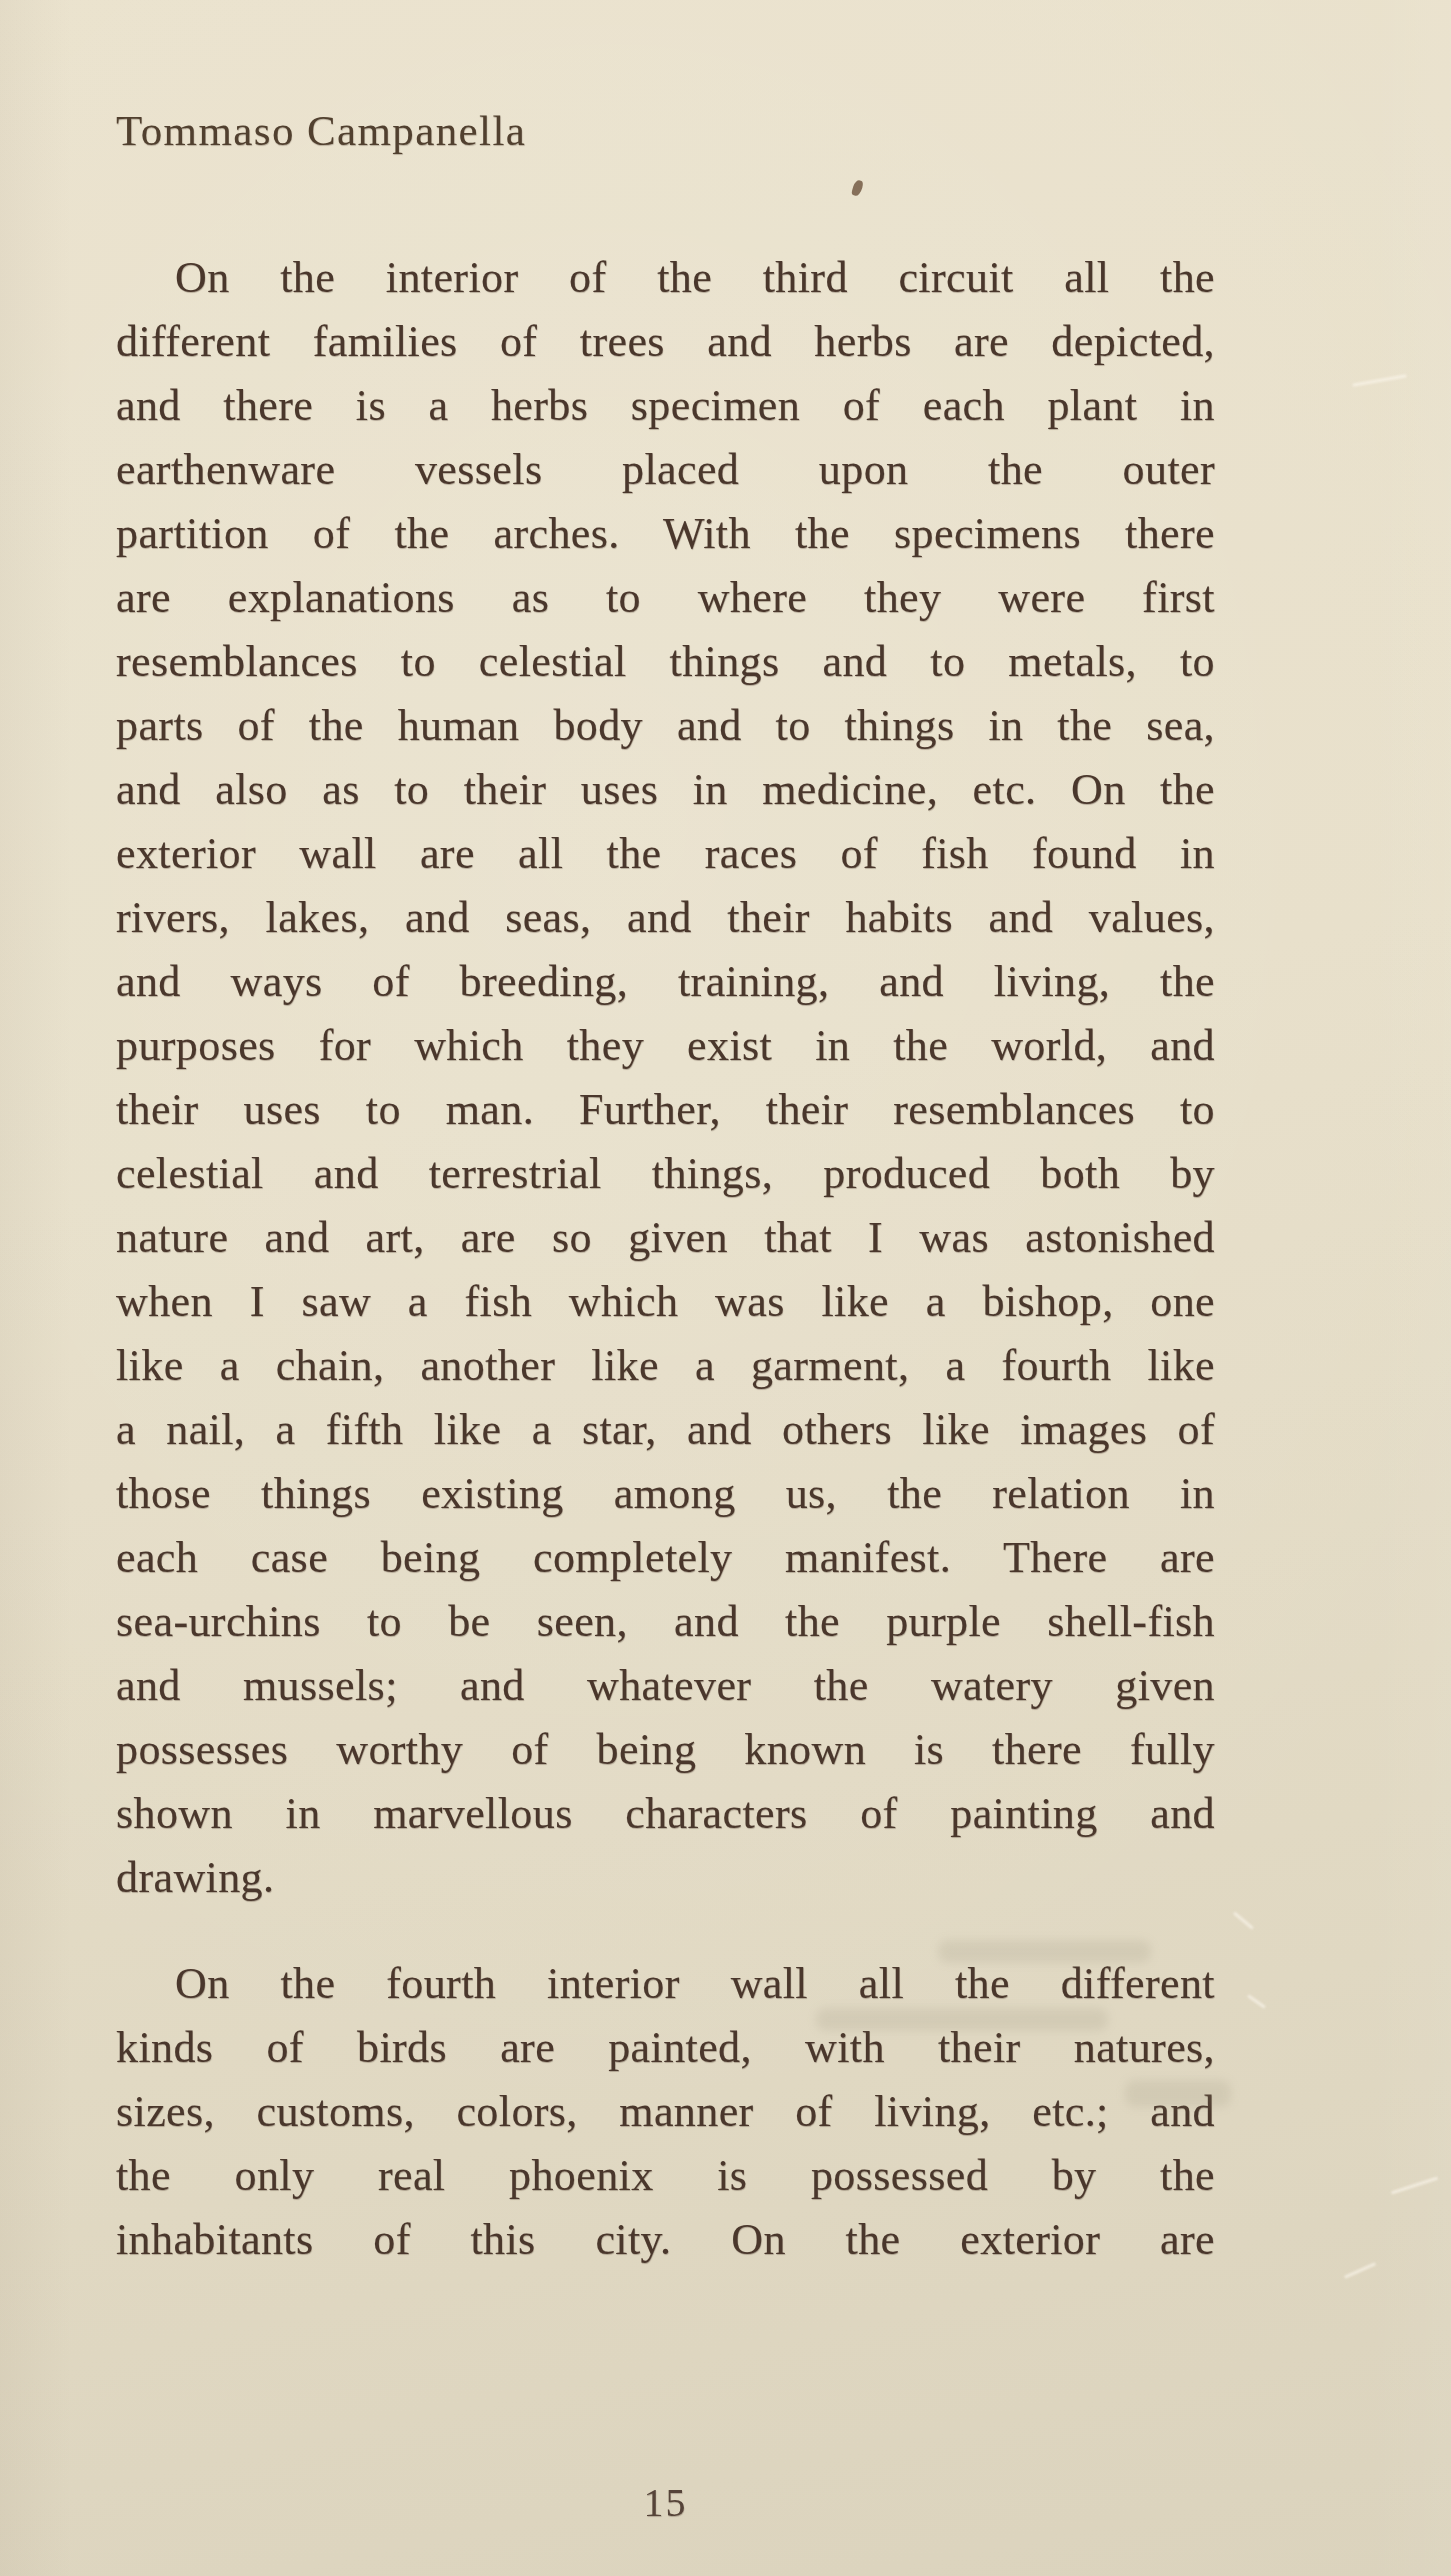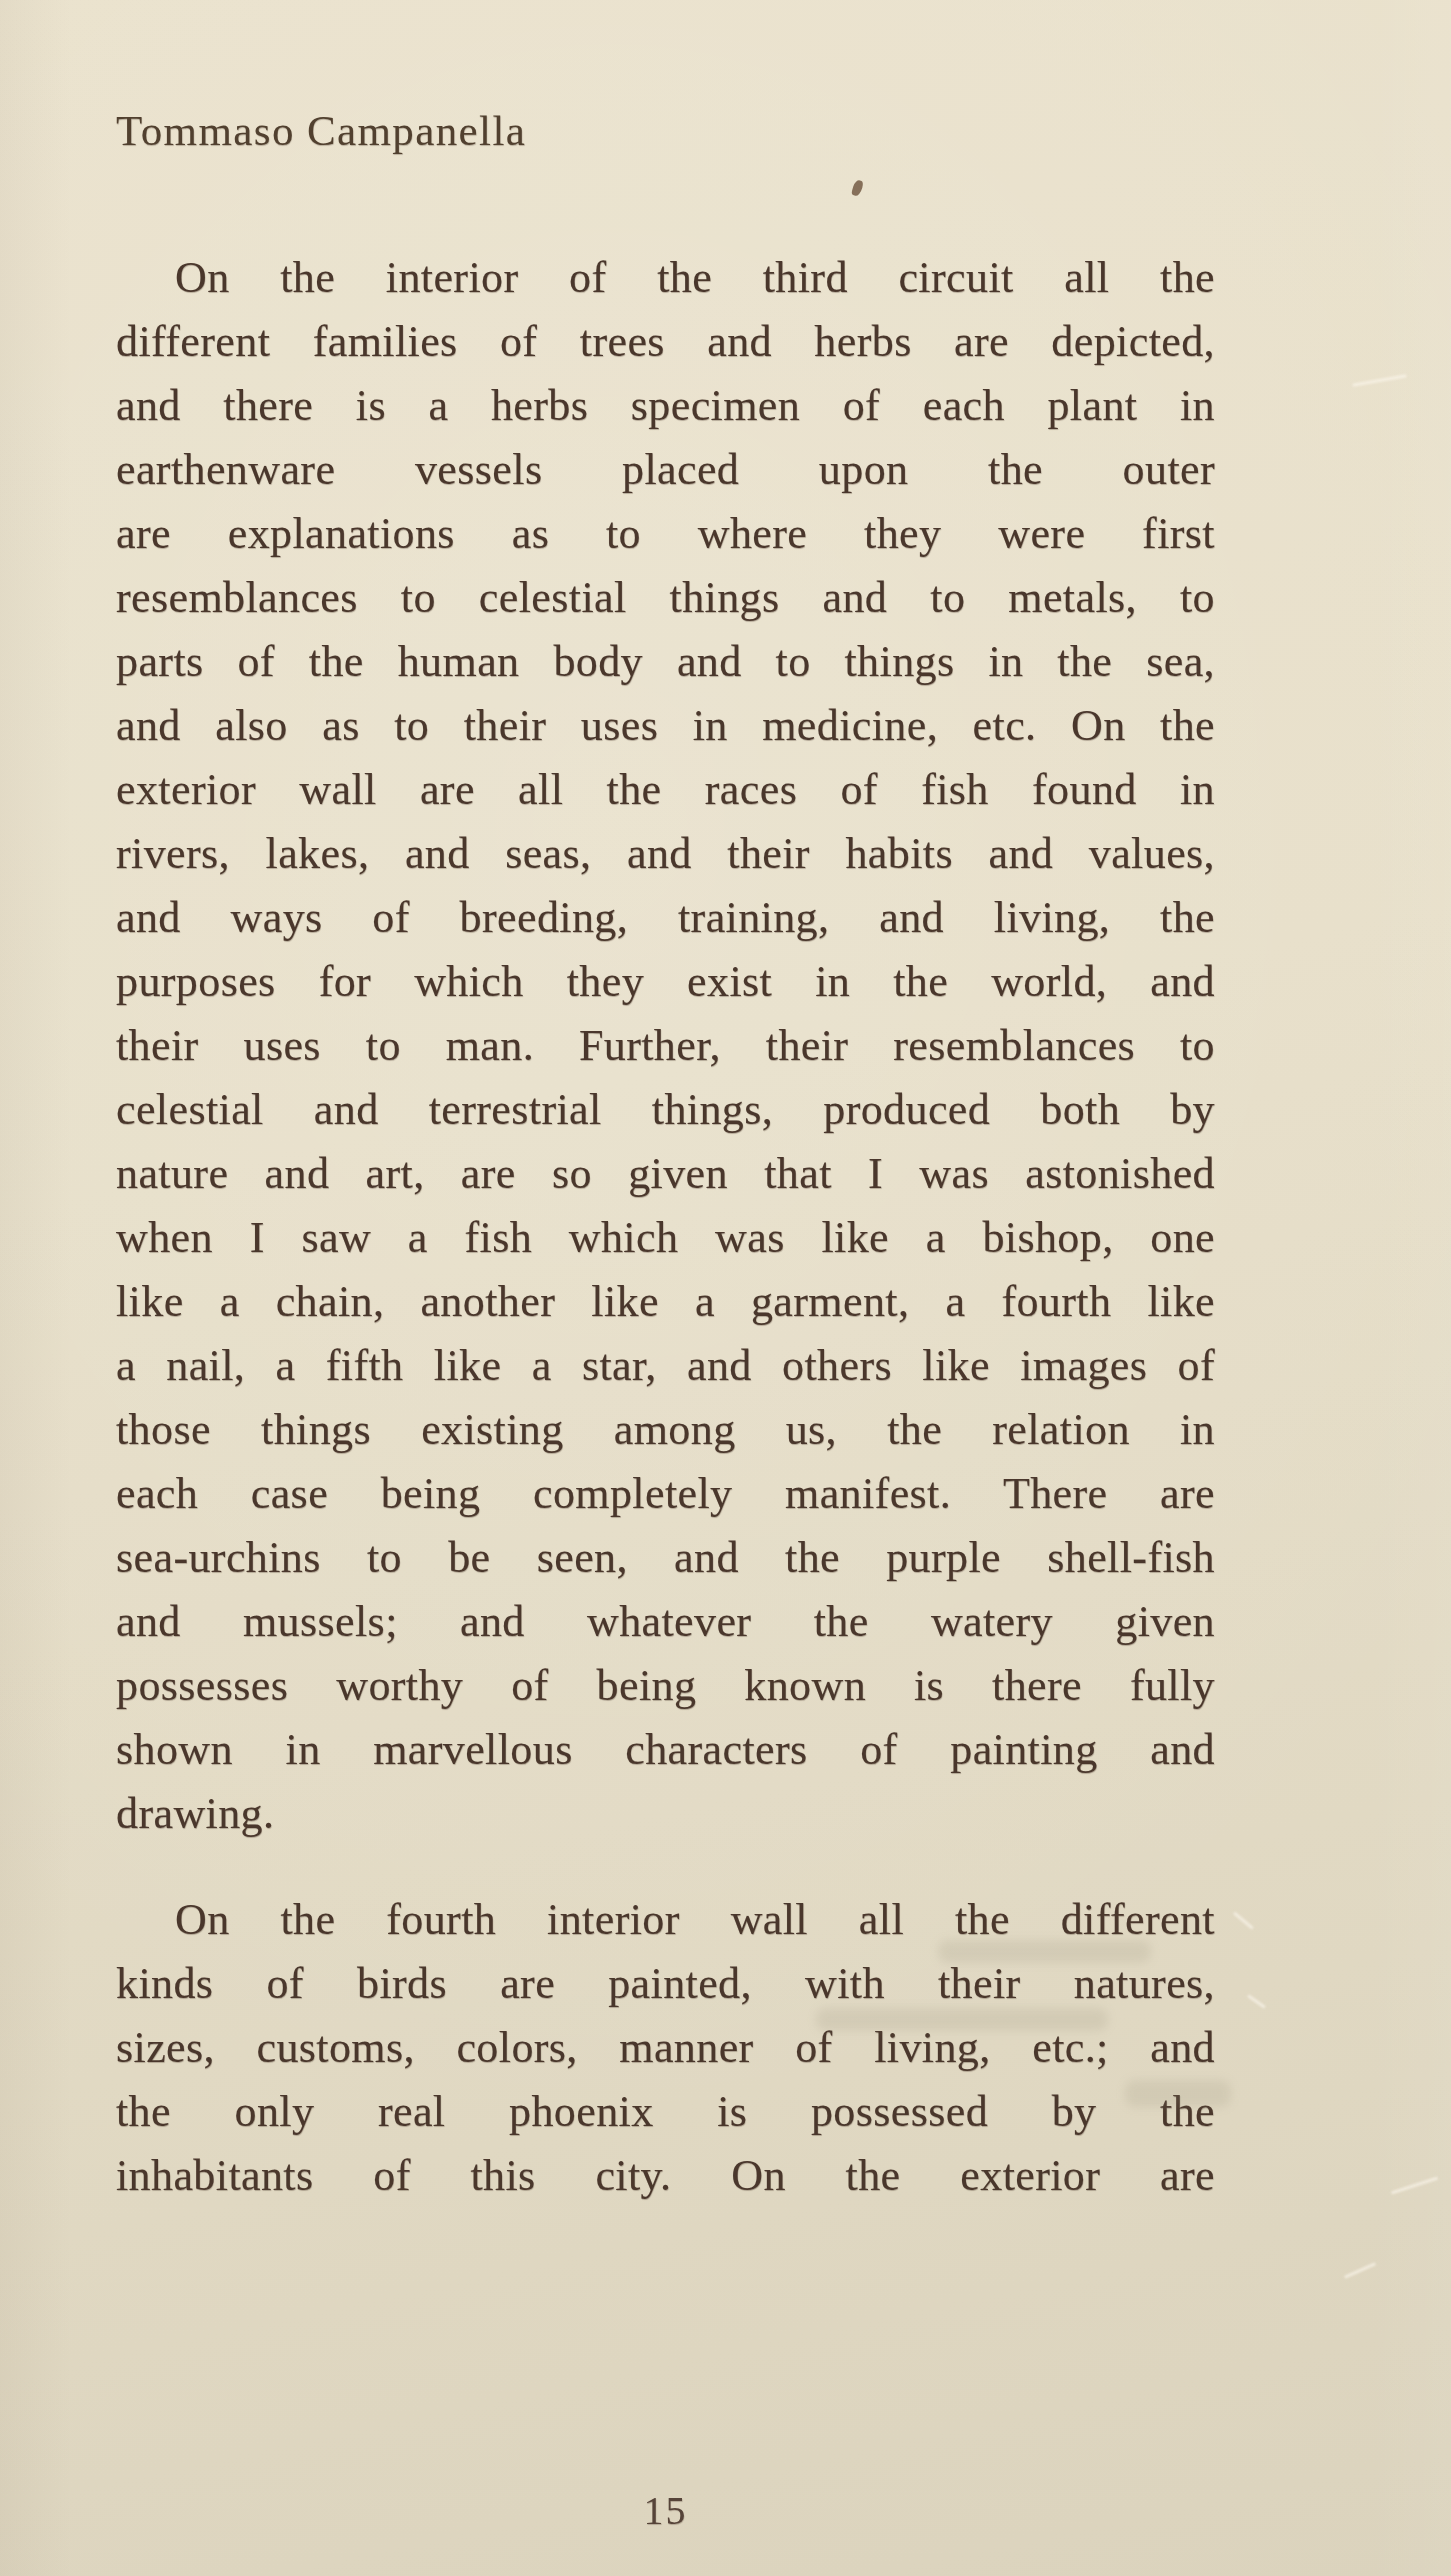--- a/index.html
+++ b/index.html
@@ -78,21 +78,20 @@
   .page-number {
     position: absolute;
     left: 116px;
     top: 2479px;
     width: 1099px;
     text-align: center;
     font-size: 40px;
     letter-spacing: 1.9px;
     color: var(--pagenum_ink);
     text-shadow: 0.4px 0.6px 0.7px rgba(74,55,44,0.28);
-    margin-top: 8px;
   }
   
   .ghost {
     position: absolute;
     background: rgba(146,140,116,0.30);
     filter: blur(4.7px);
     border-radius: 9.5px;
     opacity: 0.55;
   }
   .g1 { left: 938px;  top: 1940px; width: 213px; height: 23px; }
@@ -119,20 +118,21 @@
   <header class="running-head">Tommaso Campanella</header>
 
   <span class="ink-speck"></span>
 
   <main class="text-block">
     <section class="paragraph p1">
         <div class="line">On the interior of the third circuit all the</div>
         <div class="line">different families of trees and herbs are depicted,</div>
         <div class="line">and there is a herbs specimen of each plant in</div>
         <div class="line">earthenware vessels placed upon the outer</div>
+        <div class="line">partition of the arches. With the specimens there</div>
         <div class="line">are explanations as to where they were first</div>
         <div class="line">resemblances to celestial things and to metals, to</div>
         <div class="line">parts of the human body and to things in the sea,</div>
         <div class="line">and also as to their uses in medicine, etc. On the</div>
         <div class="line">exterior wall are all the races of fish found in</div>
         <div class="line">rivers, lakes, and seas, and their habits and values,</div>
         <div class="line">and ways of breeding, training, and living, the</div>
         <div class="line">purposes for which they exist in the world, and</div>
         <div class="line">their uses to man. Further, their resemblances to</div>
         <div class="line">celestial and terrestrial things, produced both by</div>

